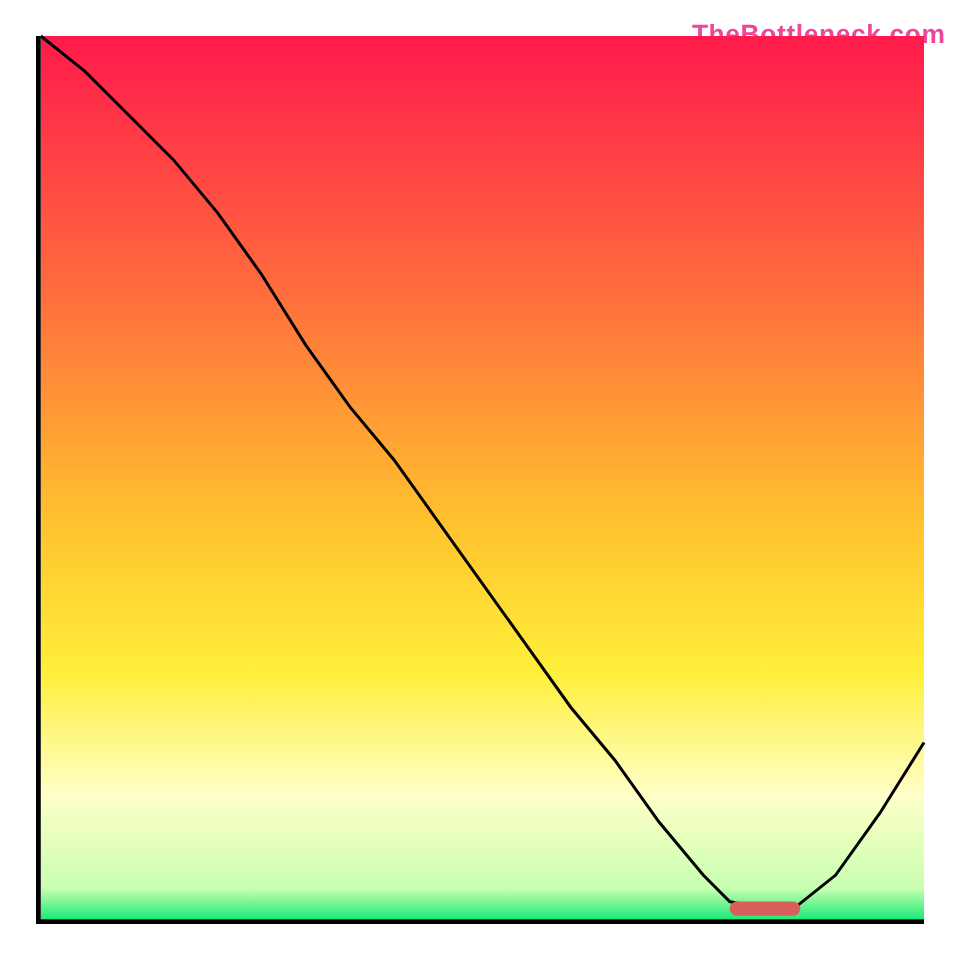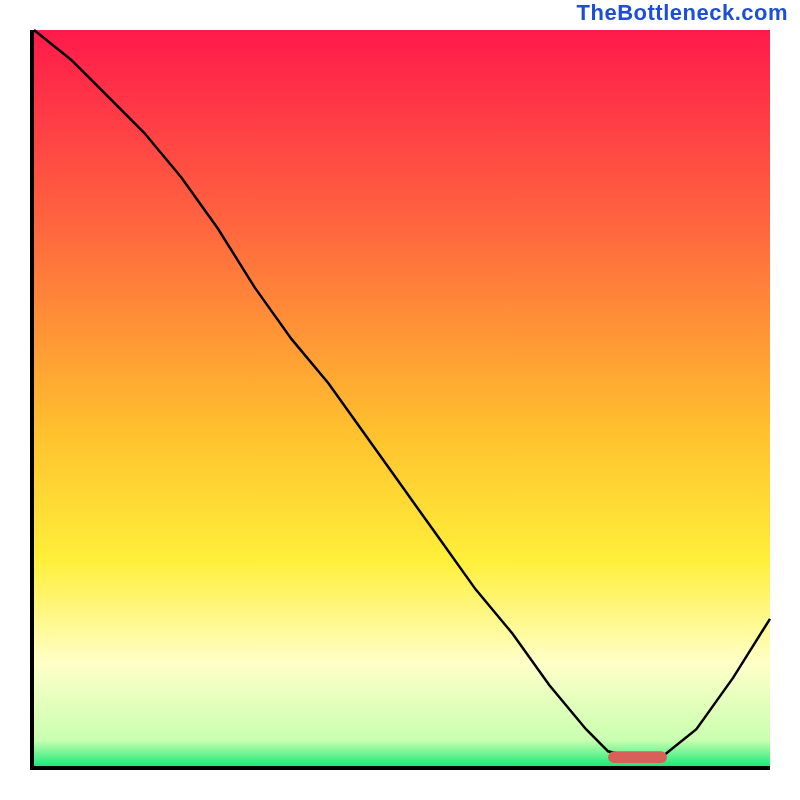--- a/index.html
+++ b/index.html
@@ -10,25 +10,25 @@
     position: relative;
     font-family: Arial, Helvetica, sans-serif;
     overflow: hidden;
   }
   .frame {
     position: absolute;
     inset: 0;
   }
   .watermark {
     position: absolute;
-    top: 0;
+    top: 16px;
     right: 12px;
     font-size: 22px;
     font-weight: 600;
-    color: #1d4ed8;
+    color: #ec4899;
     letter-spacing: 0.5px;
   }
   .plot-area {
     position: absolute;
     top: 30px;
     left: 30px;
     width: 740px;
     height: 740px;
     background: #ffffff;
     border-left: 4px solid #000;

